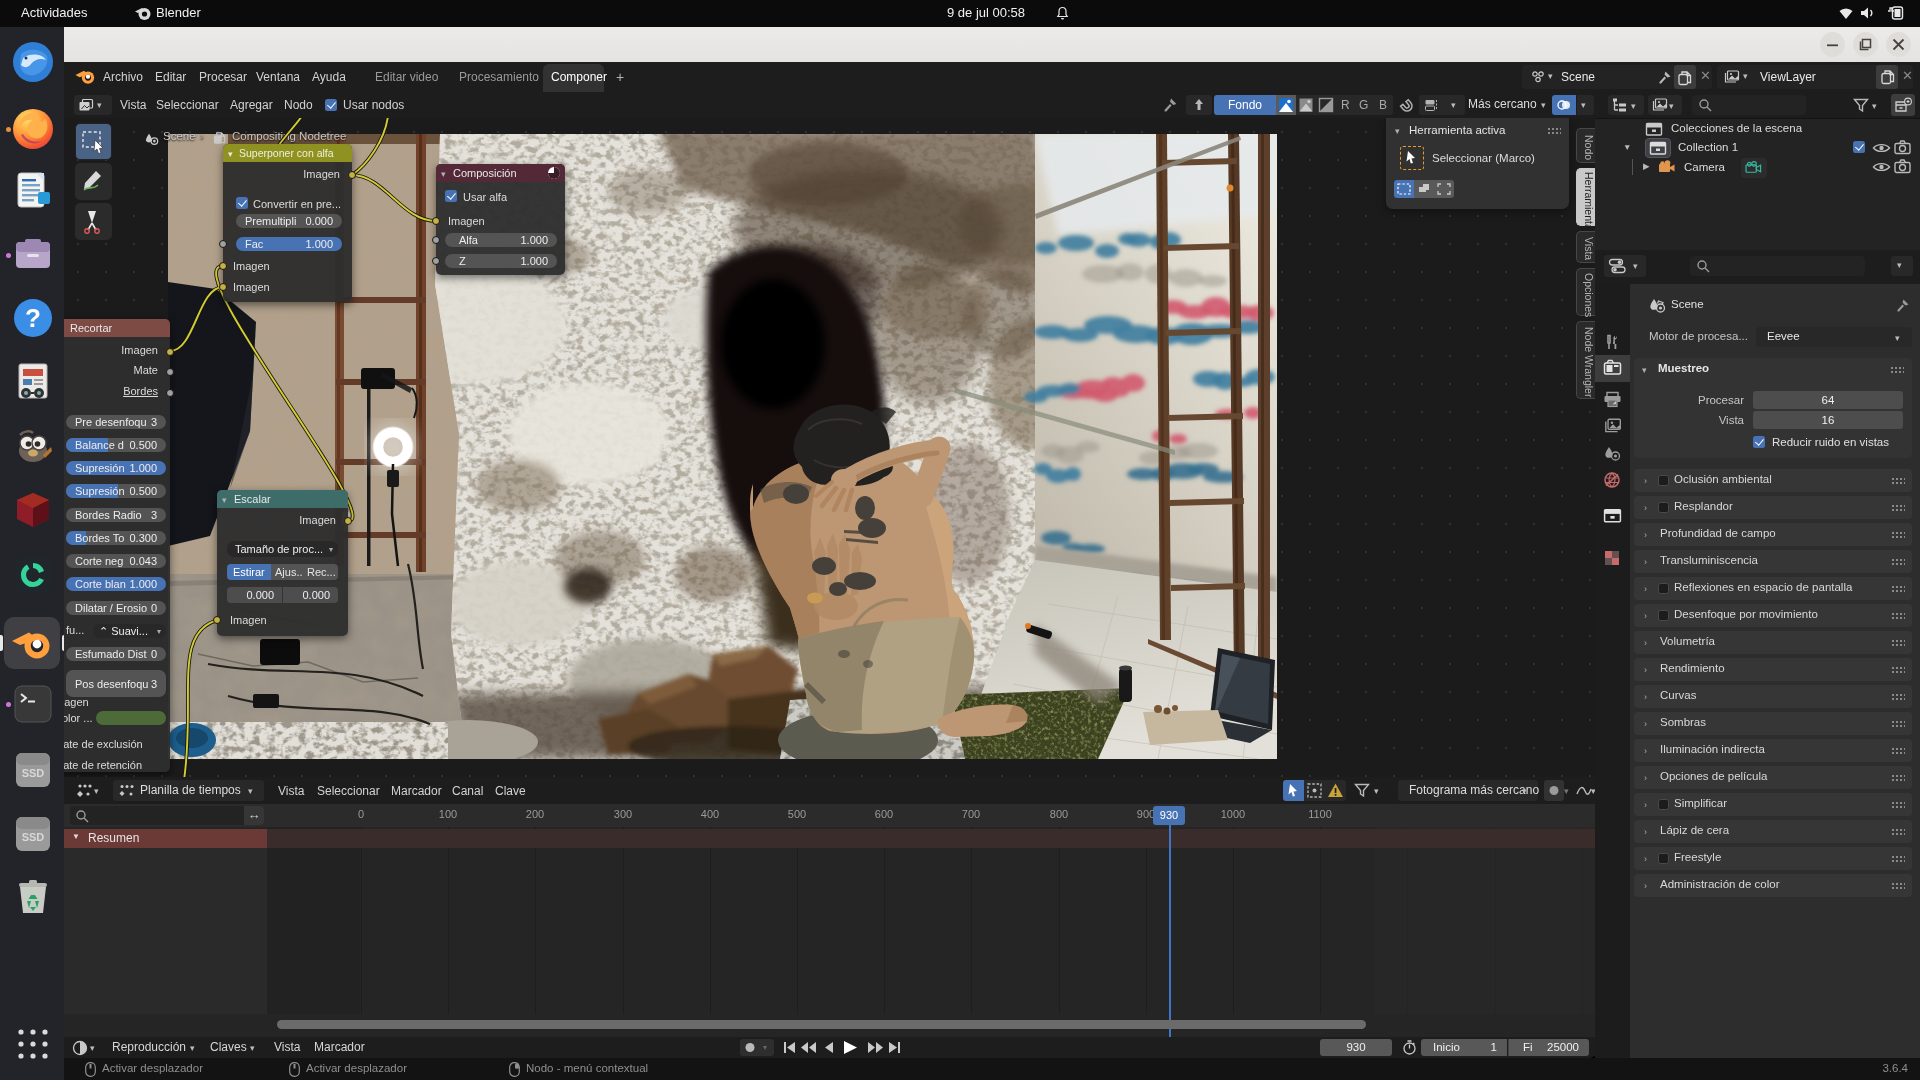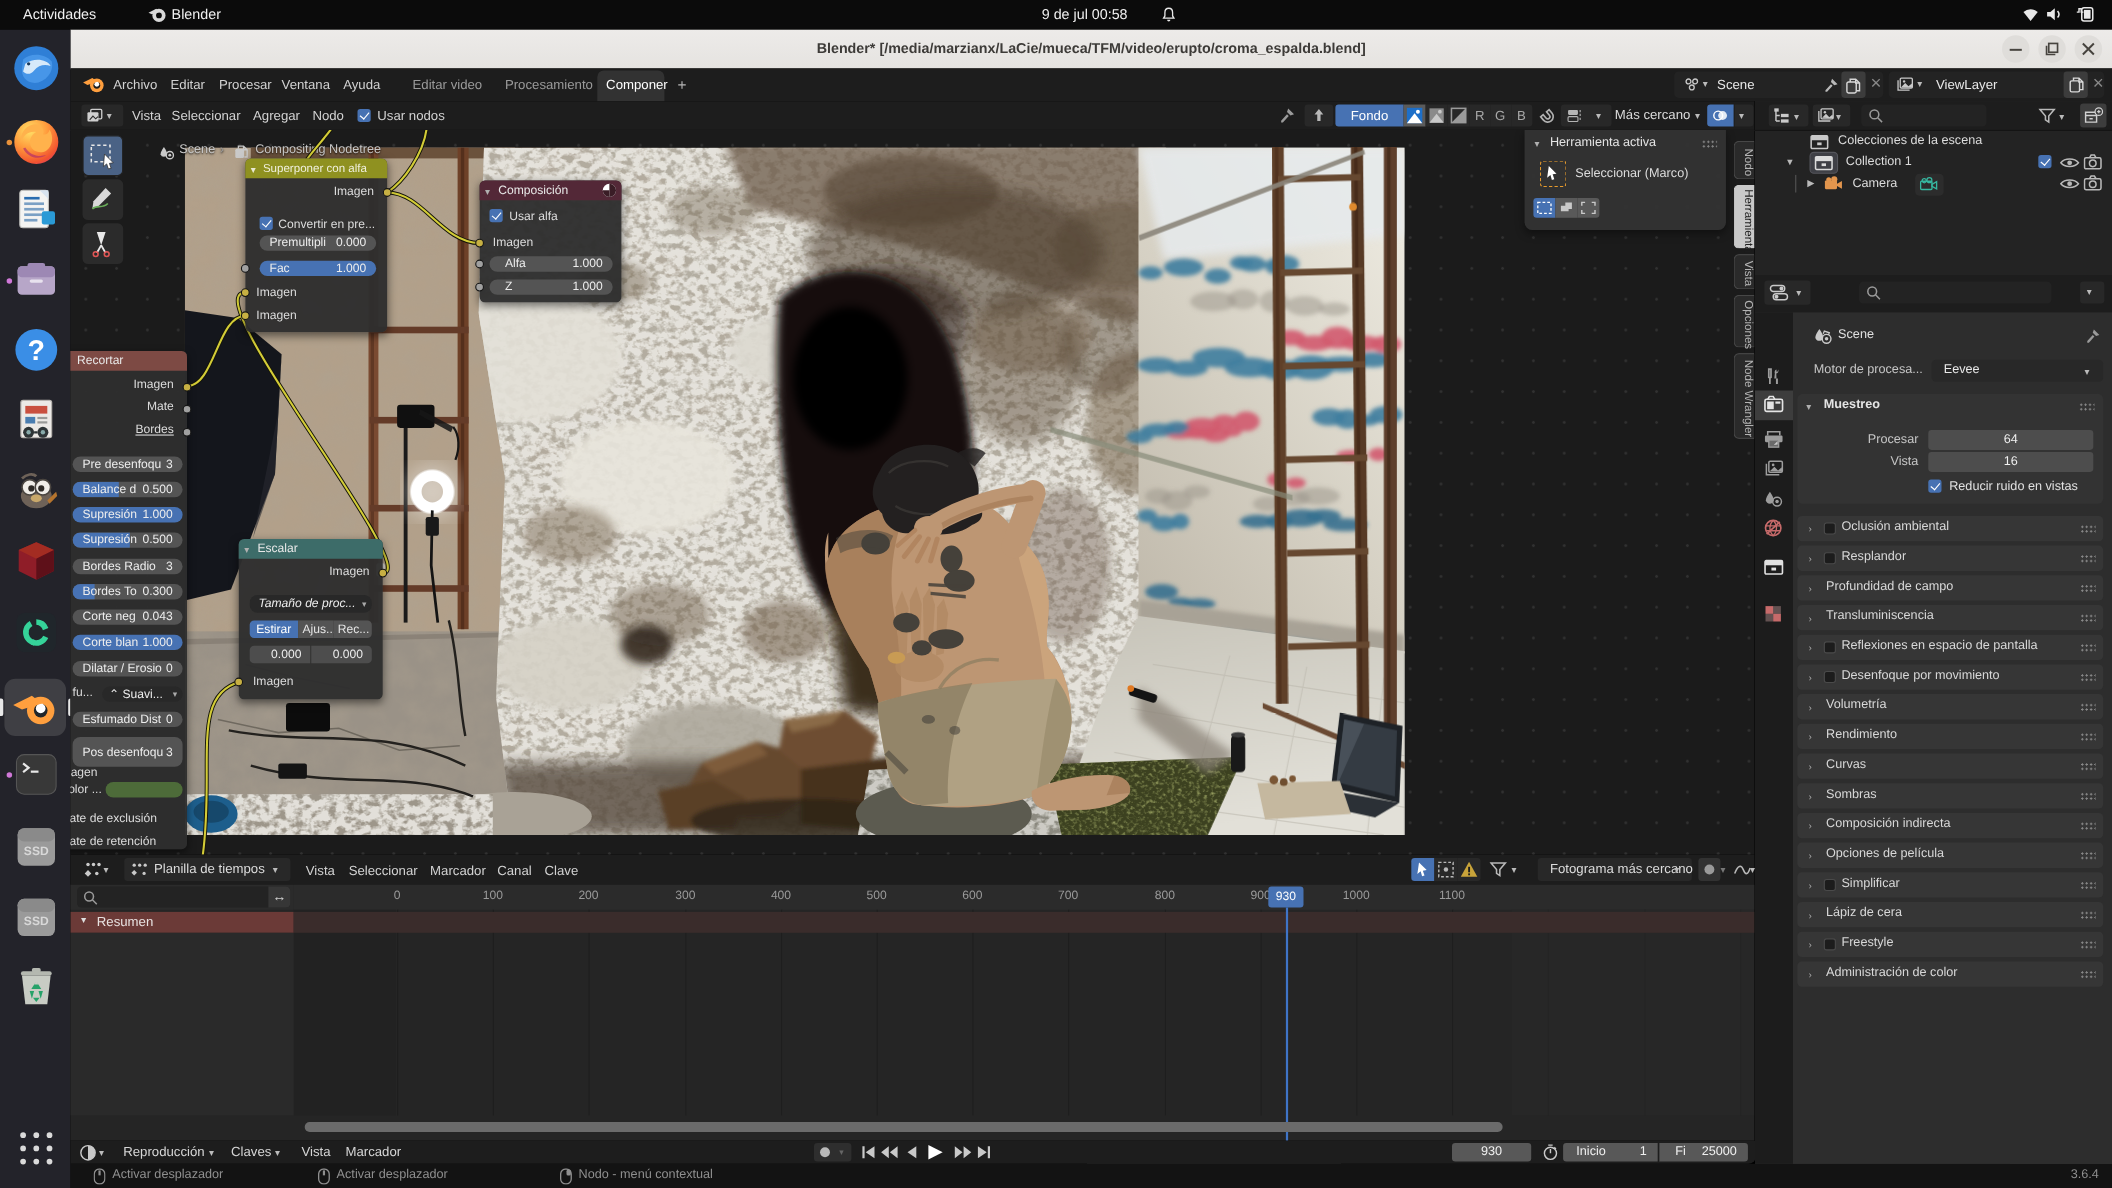--- a/index.html
+++ b/index.html
@@ -53,21 +53,20 @@
       <path d="M10.5 4 A4.5 4.5 0 0 1 10.5 10" fill="none" stroke="#e8e8e8" stroke-width="1.4"></path>
     </svg>
   <svg class="abs" style="left:1886px;top:6px;" width="22" height="14" viewBox="0 0 22 14">
       <path d="M2 5 L4 5 L4 2 L6 2 L6 5 L8 5" fill="none" stroke="#e8e8e8" stroke-width="1.3"></path>
       <rect x="6.5" y="1" width="10" height="12" rx="2" fill="none" stroke="#e8e8e8" stroke-width="1.4"></rect>
       <rect x="8.5" y="3" width="6" height="8" fill="#e8e8e8"></rect>
     </svg>
 </div>
 
 <div class="abs" id="titlebar">
-  <div class="txt" style="left:0;right:0;text-align:center;top:9px;font-size:13px;font-weight:bold;color:#3d3b38;">Blender* [/media/marzianx/LaCie/mueca/TFM/video/erupto/croma_espalda.blend]</div>
   <div class="wbtn" style="left:1756px;"></div>
   <svg class="abs" style="left:1756px;top:5px;" width="25" height="25">
       <rect x="7" y="12.4" width="11" height="1.8" fill="#47443f"></rect>
     </svg>
   <div class="wbtn" style="left:1789px;"></div>
   <svg class="abs" style="left:1789px;top:5px;" width="25" height="25">
       <rect x="9.5" y="7.5" width="8" height="8" fill="none" stroke="#47443f" stroke-width="1.5"></rect>
       <path d="M7.5 9.5 L7.5 17.5 L15.5 17.5" fill="none" stroke="#47443f" stroke-width="1.5"></path>
     </svg>
   <div class="wbtn" style="left:1822px;"></div>
@@ -680,21 +679,21 @@
   </div>
 
   <div class="node" style="left:153px;top:372px;width:131px;height:146px;">
     <div class="nhead" style="background:#3d6c69;">
         <span class="chev" style="left:5px;top:4.5px;">▾</span>
         <span style="position:absolute;left:17px;top:2.5px;">Escalar</span>
       </div>
     <div class="txt" style="right:12px;top:24px;">Imagen</div>
       <div class="sock sy" style="left:127px;top:27px;"></div>
     <div class="slider" style="left:10px;top:51px;width:111px;height:16px;background:#282828;">
-        <span class="lab" style="left:8px;font-style:italic;">Tamaño de proc...</span>
+        <span class="lab" style="left:8px;">Tamaño de proc...</span>
         <span class="val" style="right:5px;font-size:8px;color:#aaa;">▾</span>
       </div>
     <div class="abs" style="left:10px;top:74px;width:44px;height:16px;background:#4772b3;border-radius:4px 0 0 4px;color:#fff;font-size:11px;">
         <span style="position:absolute;left:6px;top:1.5px;">Estirar</span>
       </div>
     <div class="abs" style="left:54px;top:74px;width:32px;height:16px;background:#545454;color:#e5e5e5;font-size:11px;">
         <span style="position:absolute;left:4px;top:1.5px;">Ajus...</span>
       </div>
     <div class="abs" style="left:86px;top:74px;width:35px;height:16px;background:#545454;border-radius:0 4px 4px 0;color:#e5e5e5;font-size:11px;">
         <span style="position:absolute;left:4px;top:1.5px;">Rec...</span>
@@ -1127,21 +1126,21 @@
         <div class="txt" style="left:26px;top:4px;">Curvas</div>
         <div class="dots6" style="right:7px;top:8px;"></div>
       </div>
       <div class="abs" style="left:39px;top:462px;width:278px;height:23px;background:#363636;border-radius:4px;color:#d8d8d8;font-size:11.5px;">
         <span class="chev" style="left:10px;top:7px;">›</span>
         <div class="txt" style="left:26px;top:4px;">Sombras</div>
         <div class="dots6" style="right:7px;top:8px;"></div>
       </div>
       <div class="abs" style="left:39px;top:489px;width:278px;height:23px;background:#363636;border-radius:4px;color:#d8d8d8;font-size:11.5px;">
         <span class="chev" style="left:10px;top:7px;">›</span>
-        <div class="txt" style="left:26px;top:4px;">Composición indirecta</div>
+        <div class="txt" style="left:26px;top:4px;">Iluminación indirecta</div>
         <div class="dots6" style="right:7px;top:8px;"></div>
       </div>
       <div class="abs" style="left:39px;top:516px;width:278px;height:23px;background:#363636;border-radius:4px;color:#d8d8d8;font-size:11.5px;">
         <span class="chev" style="left:10px;top:7px;">›</span>
         <div class="txt" style="left:26px;top:4px;">Opciones de película</div>
         <div class="dots6" style="right:7px;top:8px;"></div>
       </div>
       <div class="abs" style="left:39px;top:543px;width:278px;height:23px;background:#363636;border-radius:4px;color:#d8d8d8;font-size:11.5px;">
         <span class="chev" style="left:10px;top:7px;">›</span>
         <div class="cbe" style="left:24px;top:6px;"></div>

